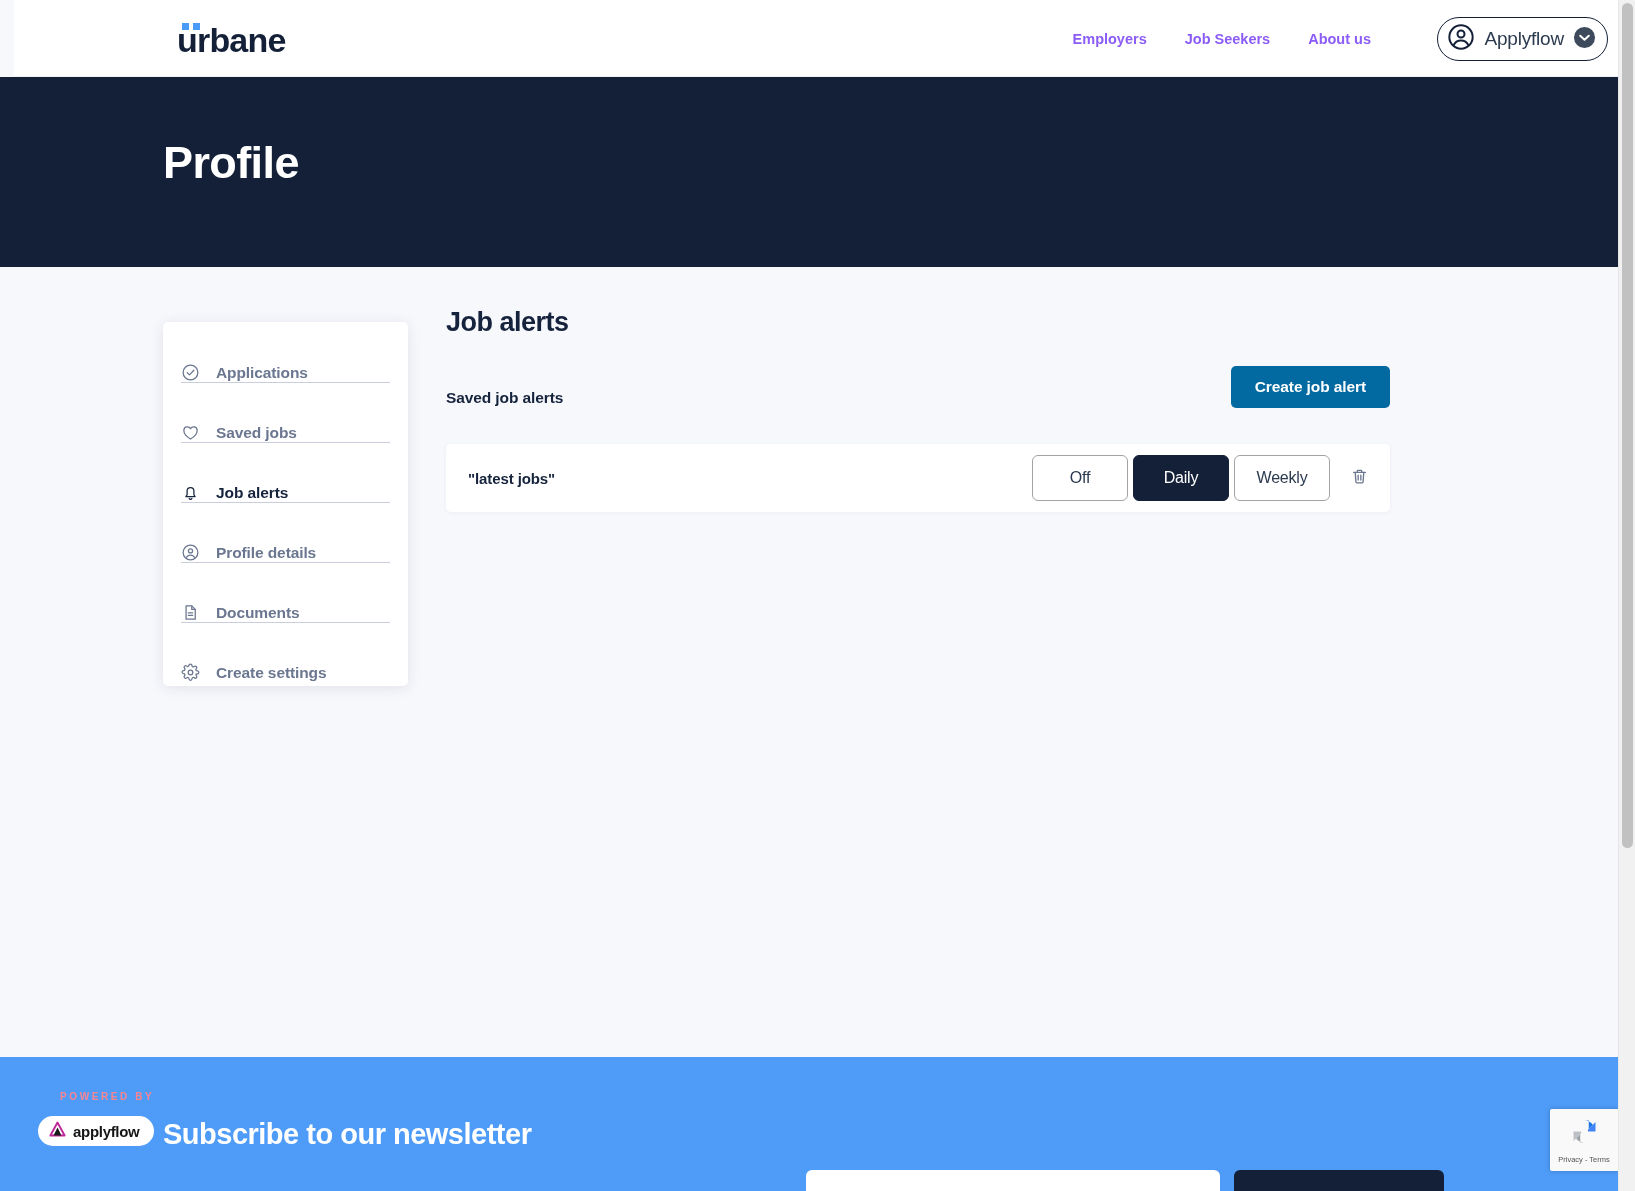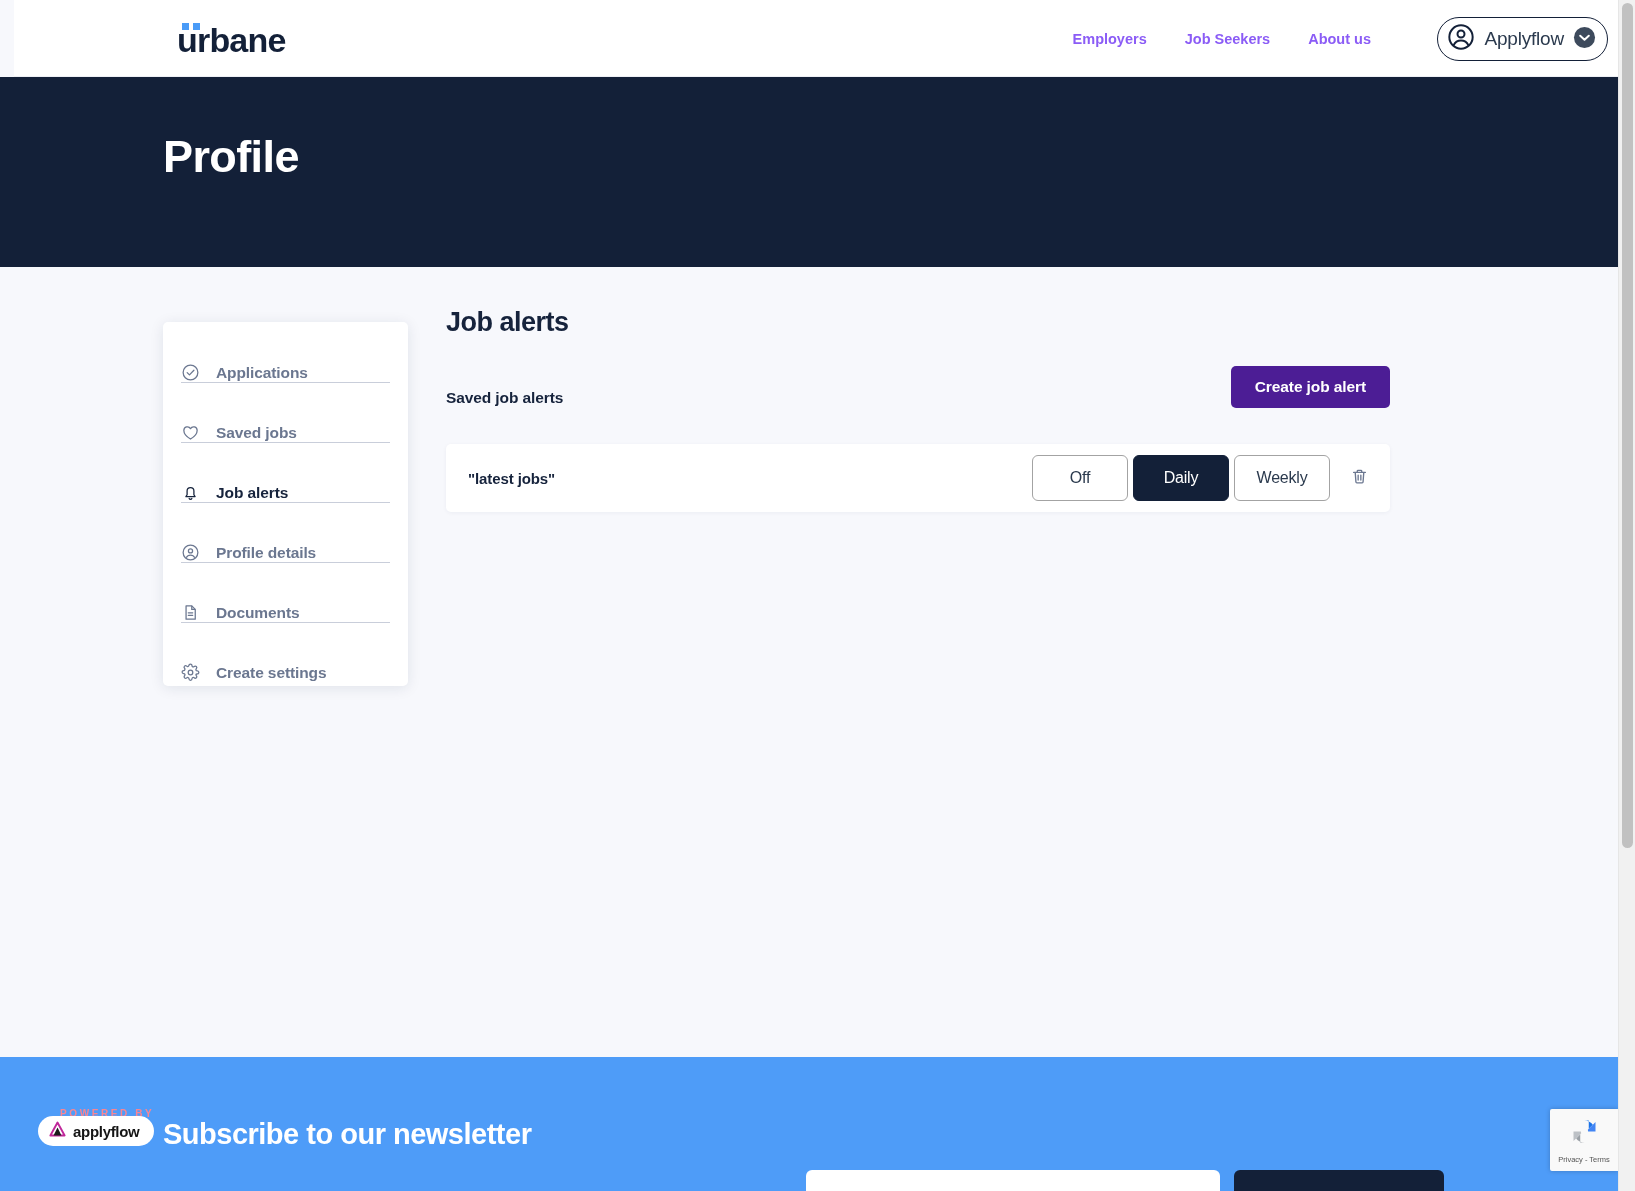--- a/index.html
+++ b/index.html
@@ -112,21 +112,21 @@
 
   
   .hero {
     height: 190px;
     background: #132038;
     position: relative;
   }
   .hero h1 {
     position: absolute;
     left: 163px;
-    top: 54px;
+    top: 60px;
     color: #ffffff;
     font-size: 45px;
     font-weight: 700;
     letter-spacing: -0.6px;
   }
 
   
   .main {
     position: relative;
     background: #f7f8fc;
@@ -205,21 +205,21 @@
     font-weight: 700;
     color: #16233c;
     letter-spacing: -0.1px;
   }
   .create-btn {
     position: absolute;
     right: 0;
     top: -13px;
     height: 42px;
     padding: 0 24px;
-    background: #4c1d95;
+    background: #0369a1;
     color: #ffffff;
     border: none;
     border-radius: 5px;
     font-family: "Liberation Sans", sans-serif;
     font-size: 15.5px;
     font-weight: 700;
     letter-spacing: -0.1px;
     cursor: pointer;
     white-space: nowrap;
   }
@@ -284,21 +284,21 @@
     left: 0;
     bottom: 0;
     width: 1618px;
     height: 134px;
     background: #4e9cf8;
     overflow: hidden;
   }
   .powered {
     position: absolute;
     left: 60px;
-    top: 51px;
+    top: 34px;
     font-size: 10px;
     font-weight: 700;
     letter-spacing: 2.6px;
     color: #f98592;
   }
   .af-badge {
     position: absolute;
     left: 38px;
     top: 59px;
     height: 30px;

